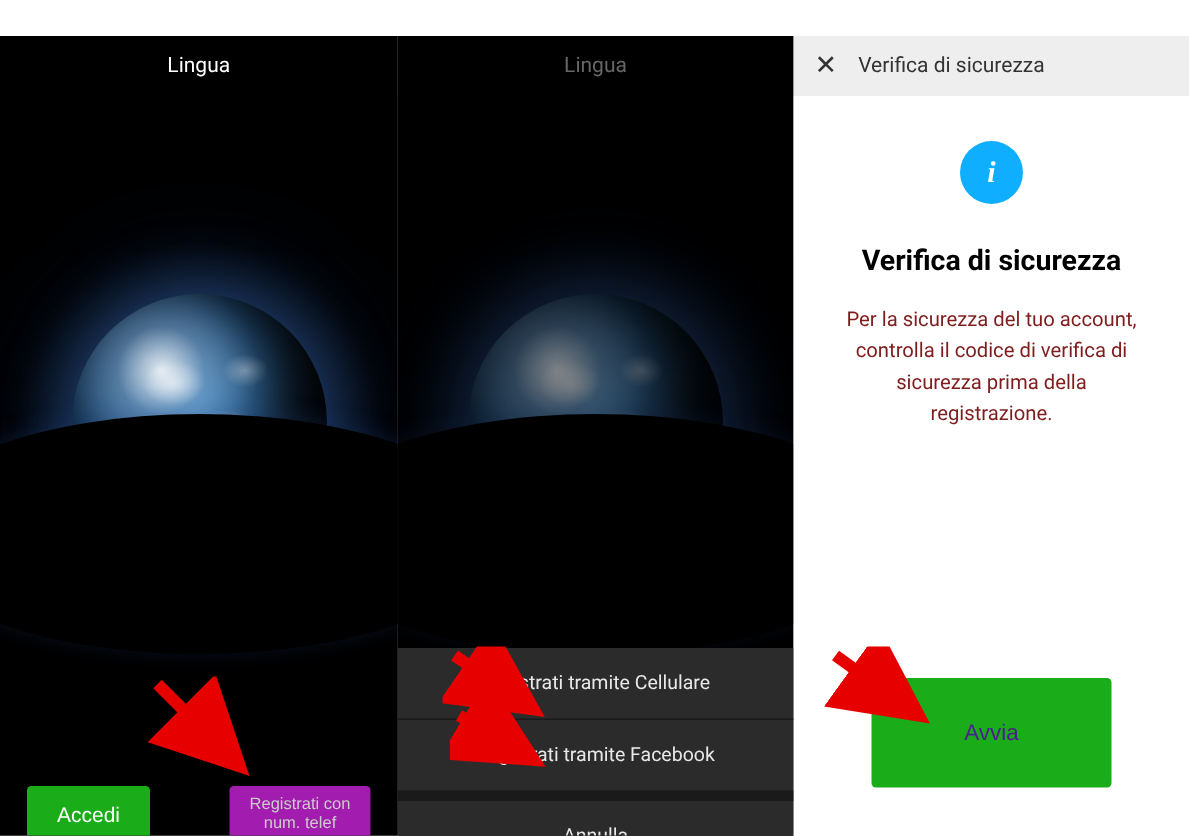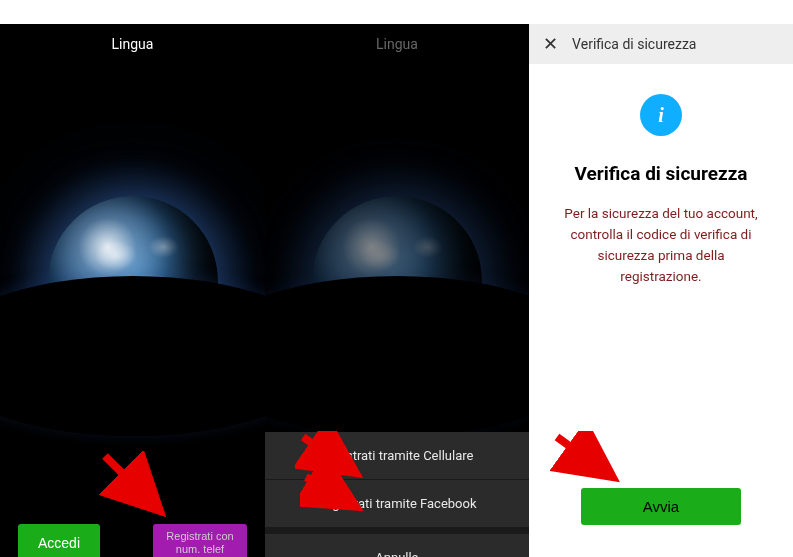--- a/index.html
+++ b/index.html
@@ -230,24 +230,24 @@
     }
     .p3-bottom {
       position: absolute;
       left: 0; right: 0;
       bottom: 56px;
       display: flex;
       justify-content: center;
     }
     .btn-avvia {
       background: #1aad19;
-      color: #000000;
+      color: #4c1d95;
       border: none;
       border-radius: 3px;
-      padding: 10px 0;
+      padding: 28px 0;
       width: 160px;
       font-size: 15px;
       cursor: pointer;
     }
 
     
     .red-arrow {
       position: absolute;
       z-index: 10;
       pointer-events: none;

